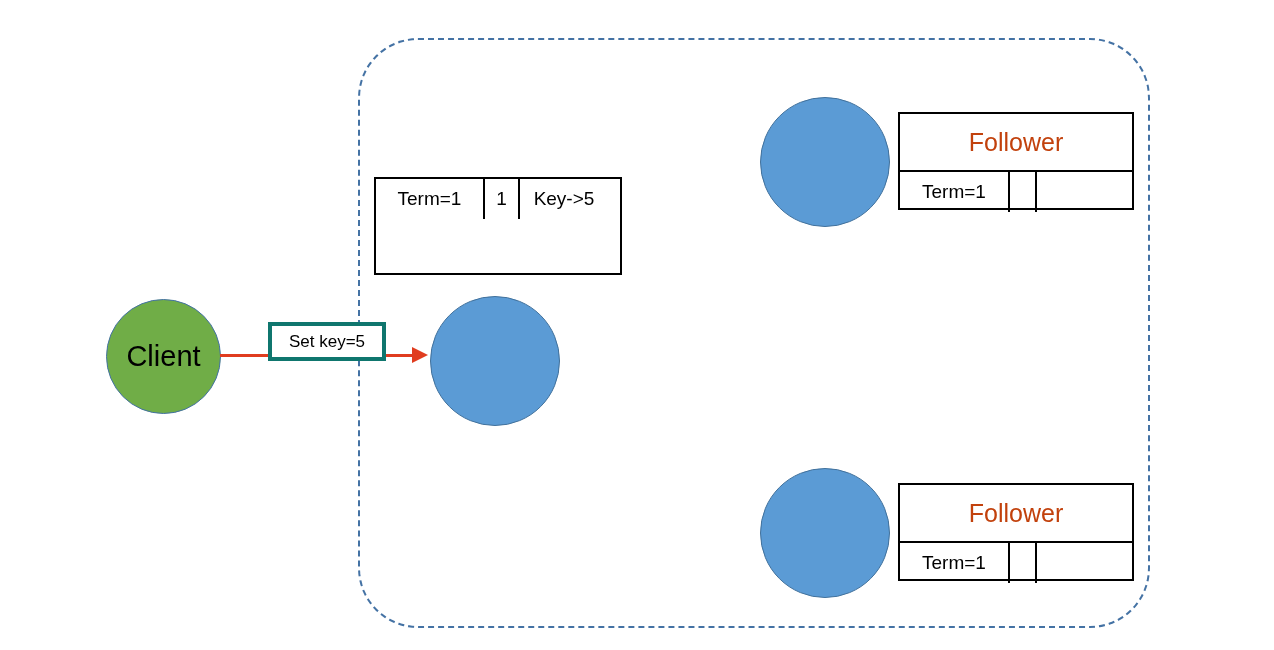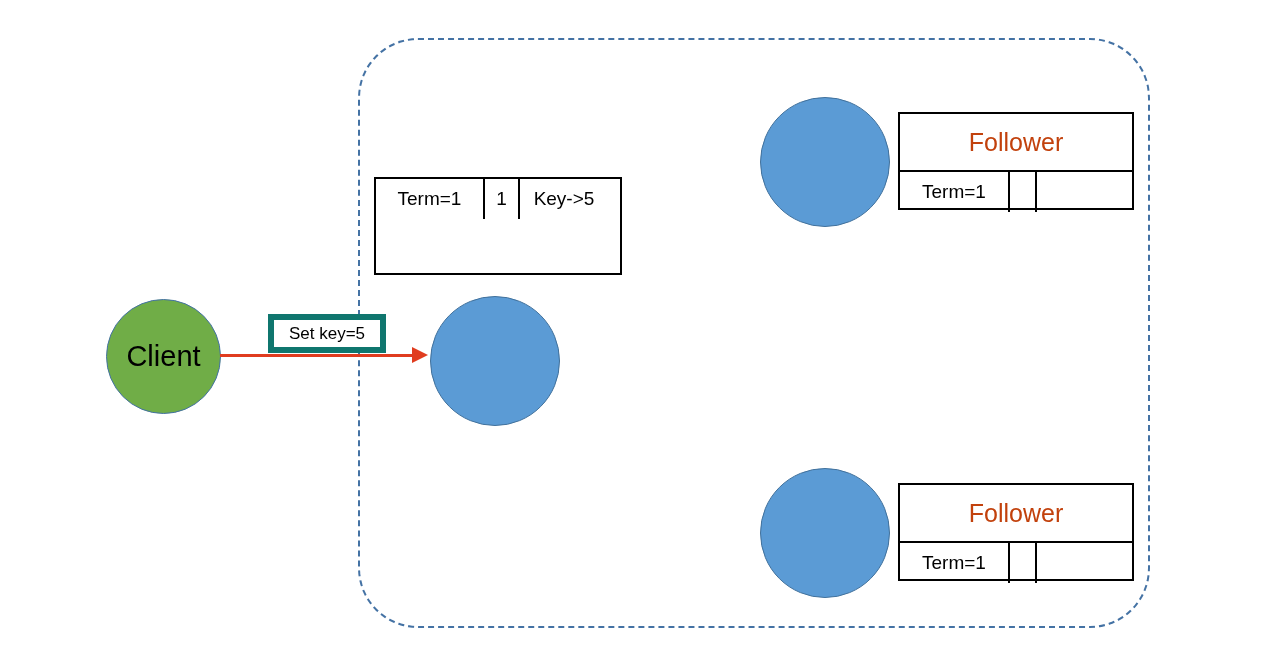--- a/index.html
+++ b/index.html
@@ -130,24 +130,24 @@
     top: 347px;
     width: 0;
     height: 0;
     border-top: 8px solid transparent;
     border-bottom: 8px solid transparent;
     border-left: 16px solid #E03C1F;
   }
   .arrow-label {
     position: absolute;
     left: 268px;
-    top: 314px;
+    top: 322px;
     width: 118px;
     height: 39px;
-    border: 6px solid #0f766e;
+    border: 4px solid #0f766e;
     background: #ffffff;
     box-sizing: border-box;
     display: flex;
     align-items: center;
     justify-content: center;
     font-size: 17px;
     color: #000000;
     white-space: nowrap;
   }
 </style>

